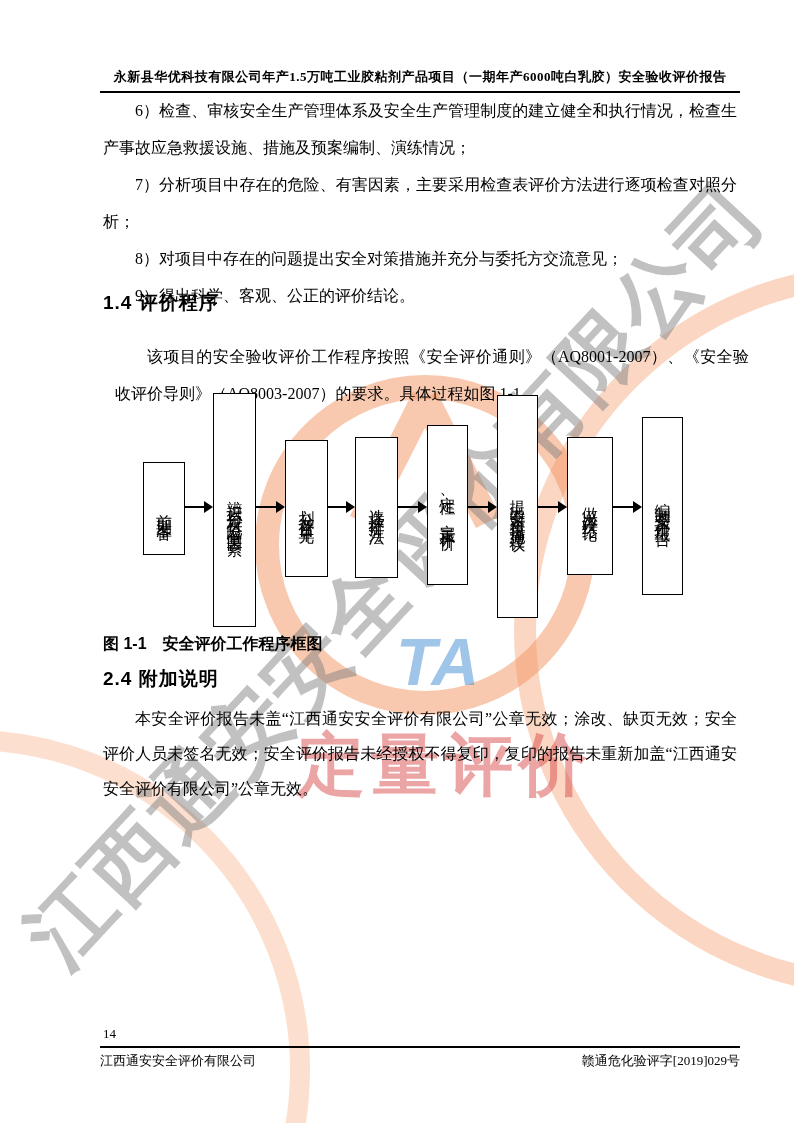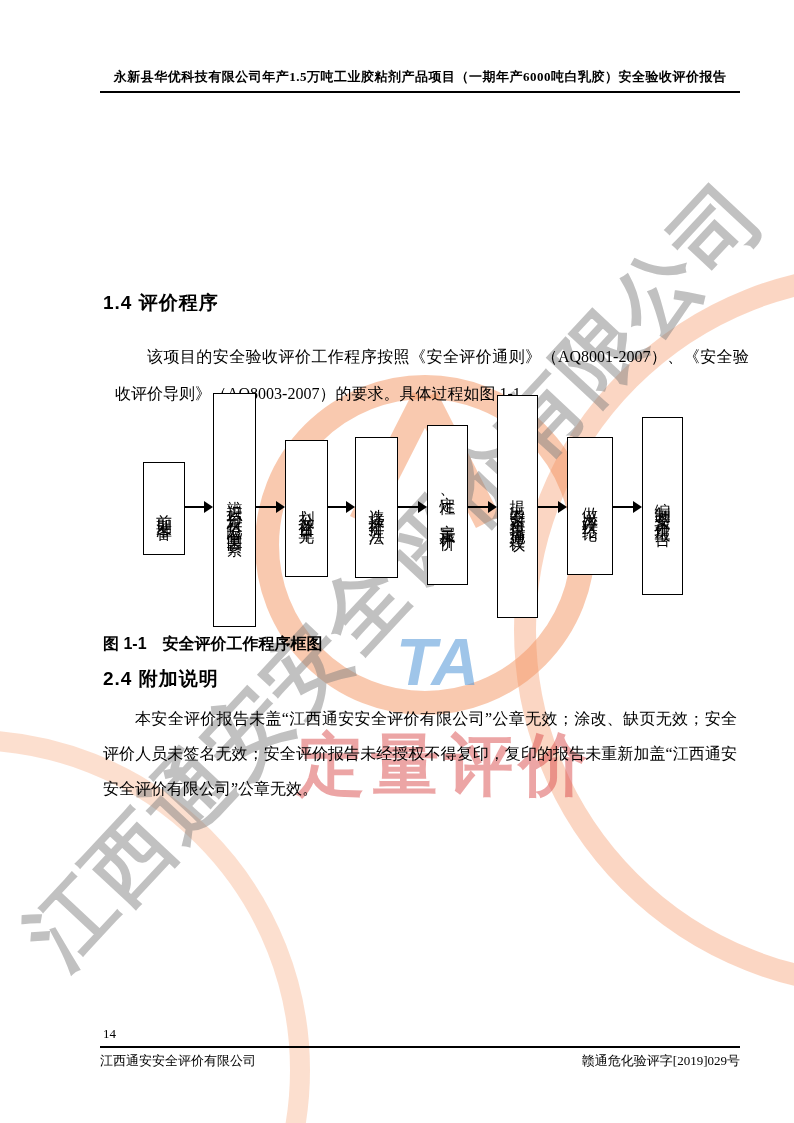--- a/index.html
+++ b/index.html
@@ -87,20 +87,26 @@
     </svg>
     <div class="wm-diagonal">江西通安安全评价有限公司</div>
     <div class="wm-blue">TA</div>
     <div class="wm-red">定量评价</div>
   </div>
 
   <div class="content">
 
     <div class="doc-header">永新县华优科技有限公司年产1.5万吨工业胶粘剂产品项目（一期年产6000吨白乳胶）安全验收评价报告</div>
 
+    <div class="list-block">
+      <p>6）检查、审核安全生产管理体系及安全生产管理制度的建立健全和执行情况，检查生产事故应急救援设施、措施及预案编制、演练情况；</p>
+      <p>7）分析项目中存在的危险、有害因素，主要采用检查表评价方法进行逐项检查对照分析；</p>
+      <p>8）对项目中存在的问题提出安全对策措施并充分与委托方交流意见；</p>
+      <p>9）得出科学、客观、公正的评价结论。</p>
+    </div>
 
     <div class="h-section h14">1.4 评价程序</div>
     <p class="p14">该项目的安全验收评价工作程序按照《安全评价通则》（AQ8001-2007）、《安全验收评价导则》（AQ8003-2007）的要求。具体过程如图 1-1。</p>
 
     <div class="flow" id="flowchart">
         <div class="flow-box" style="left: 40px; top: 72px; width: 42px; height: 93px;">
           <span>前期准备</span>
         </div>
         <div class="flow-box" style="left: 110px; top: 3px; width: 43px; height: 234px;">
           <span>辨识与分析危险有害因素</span>

